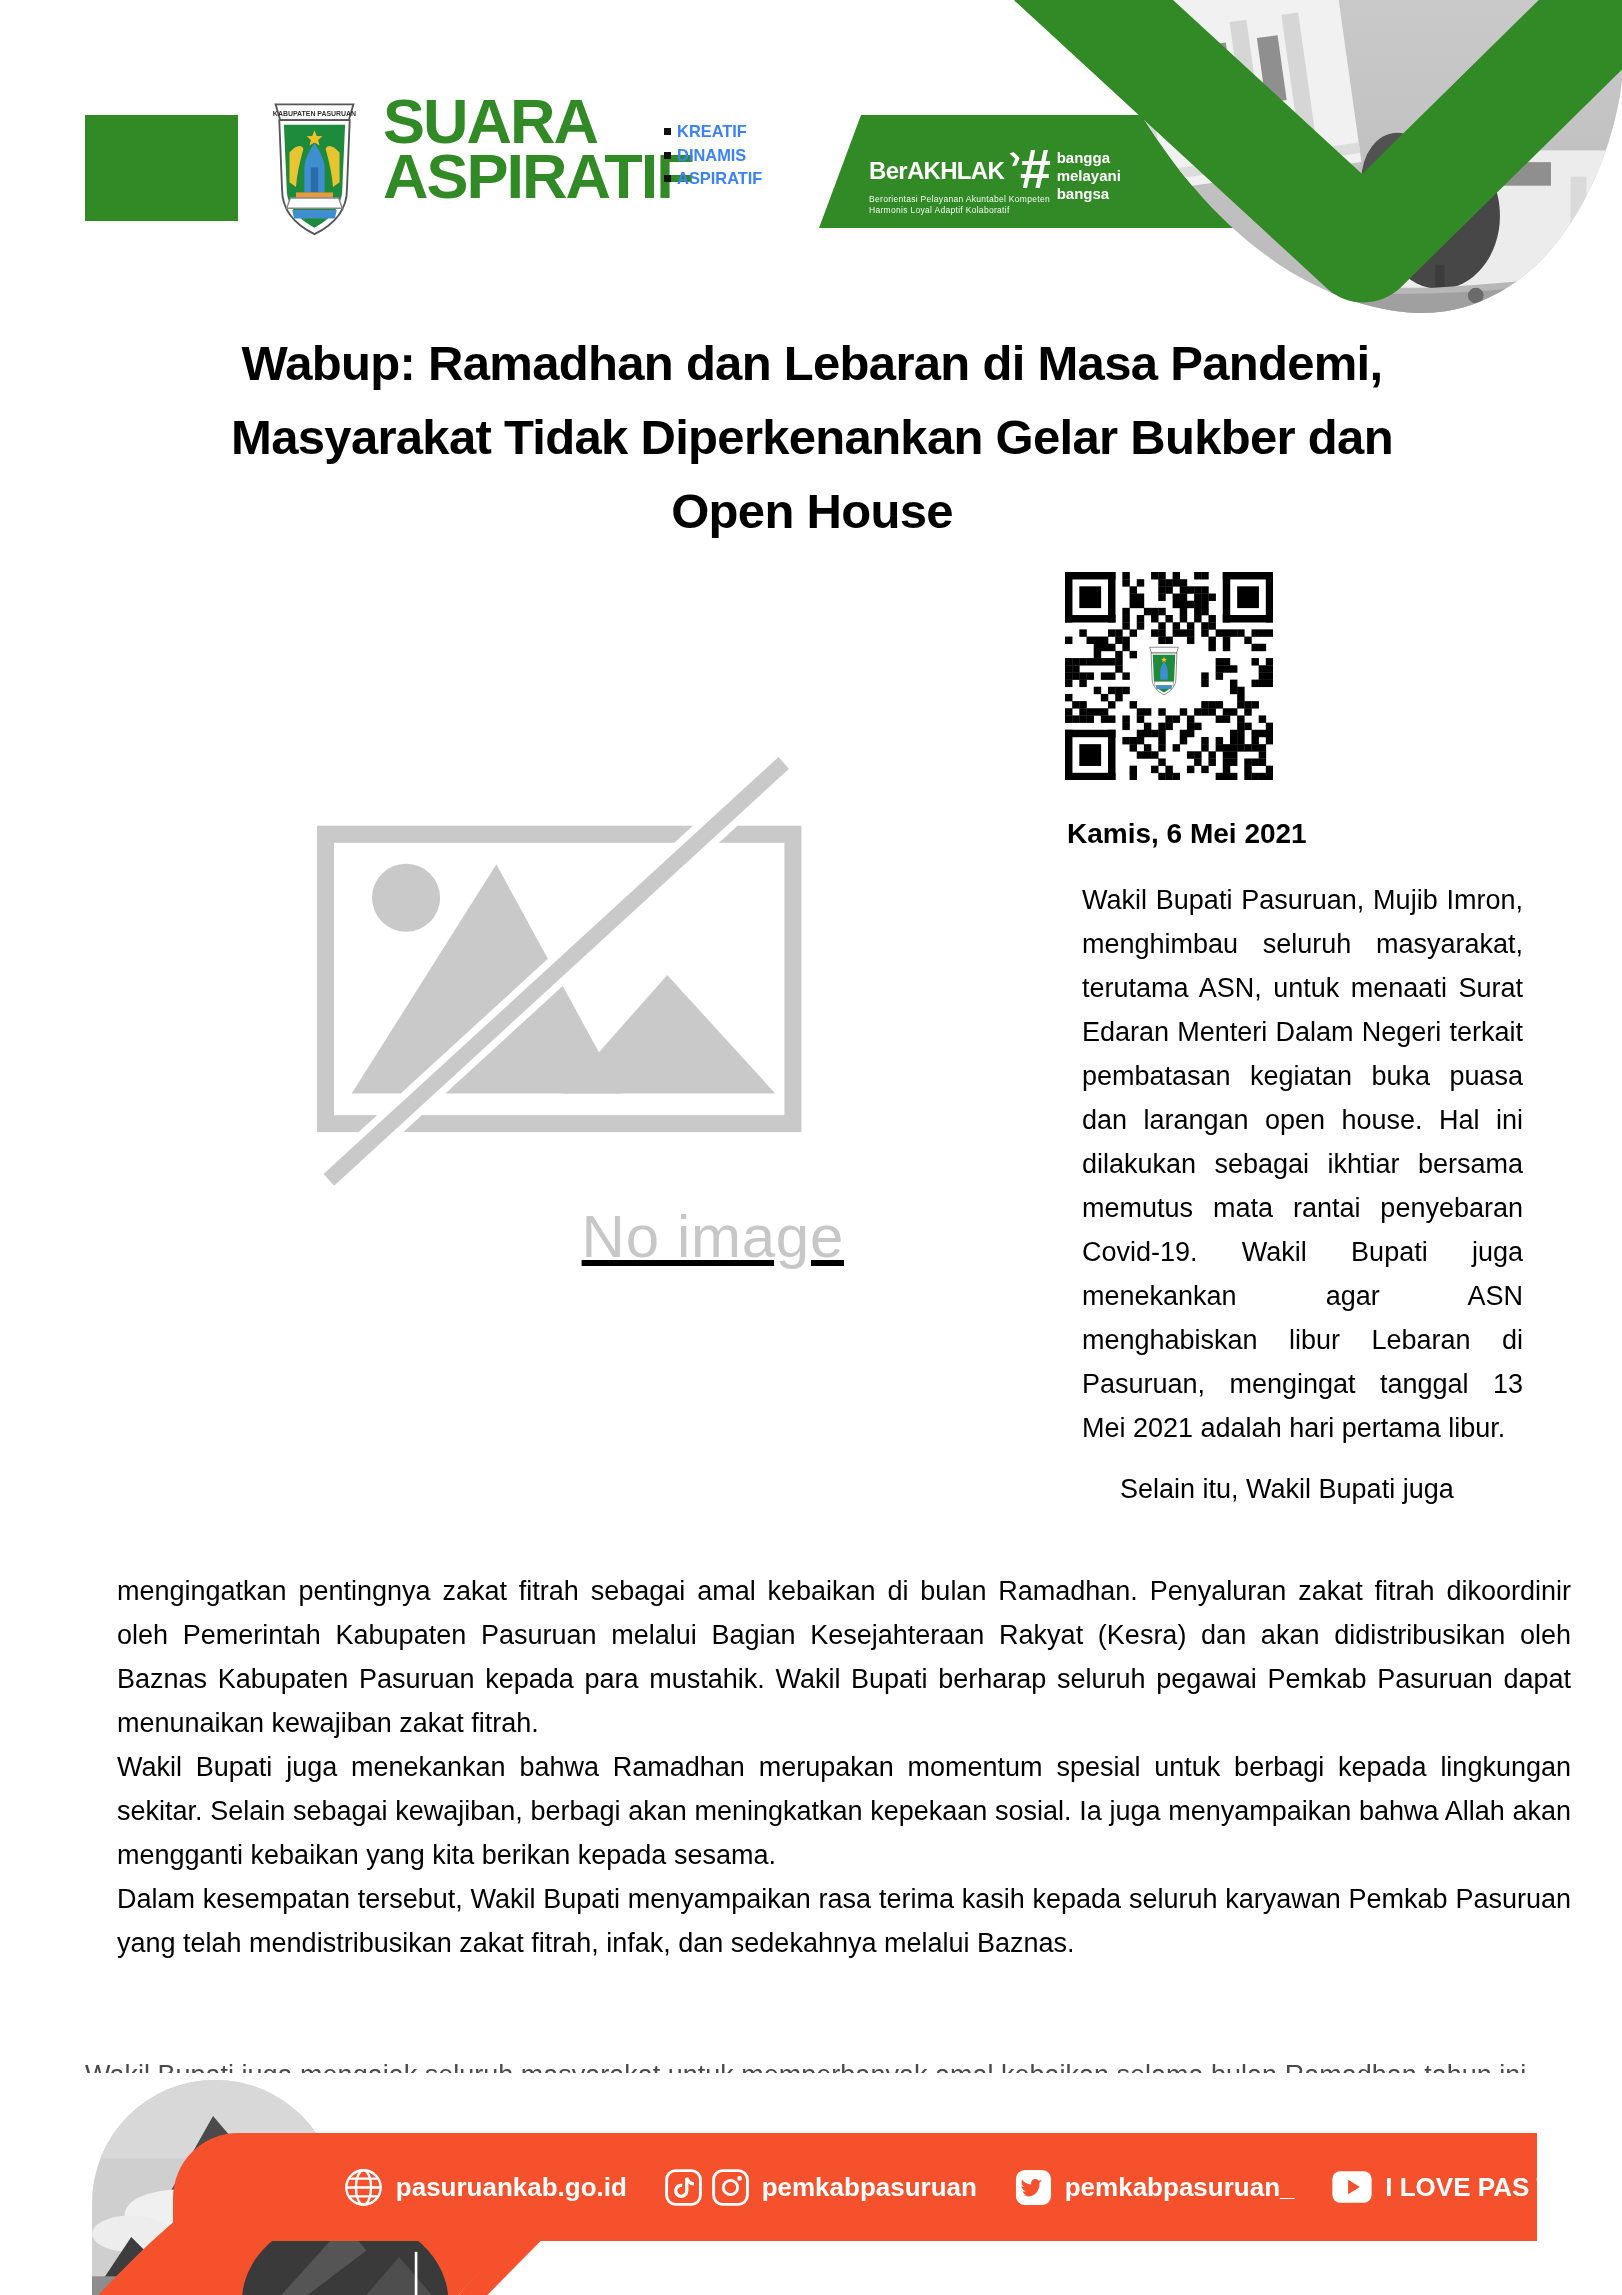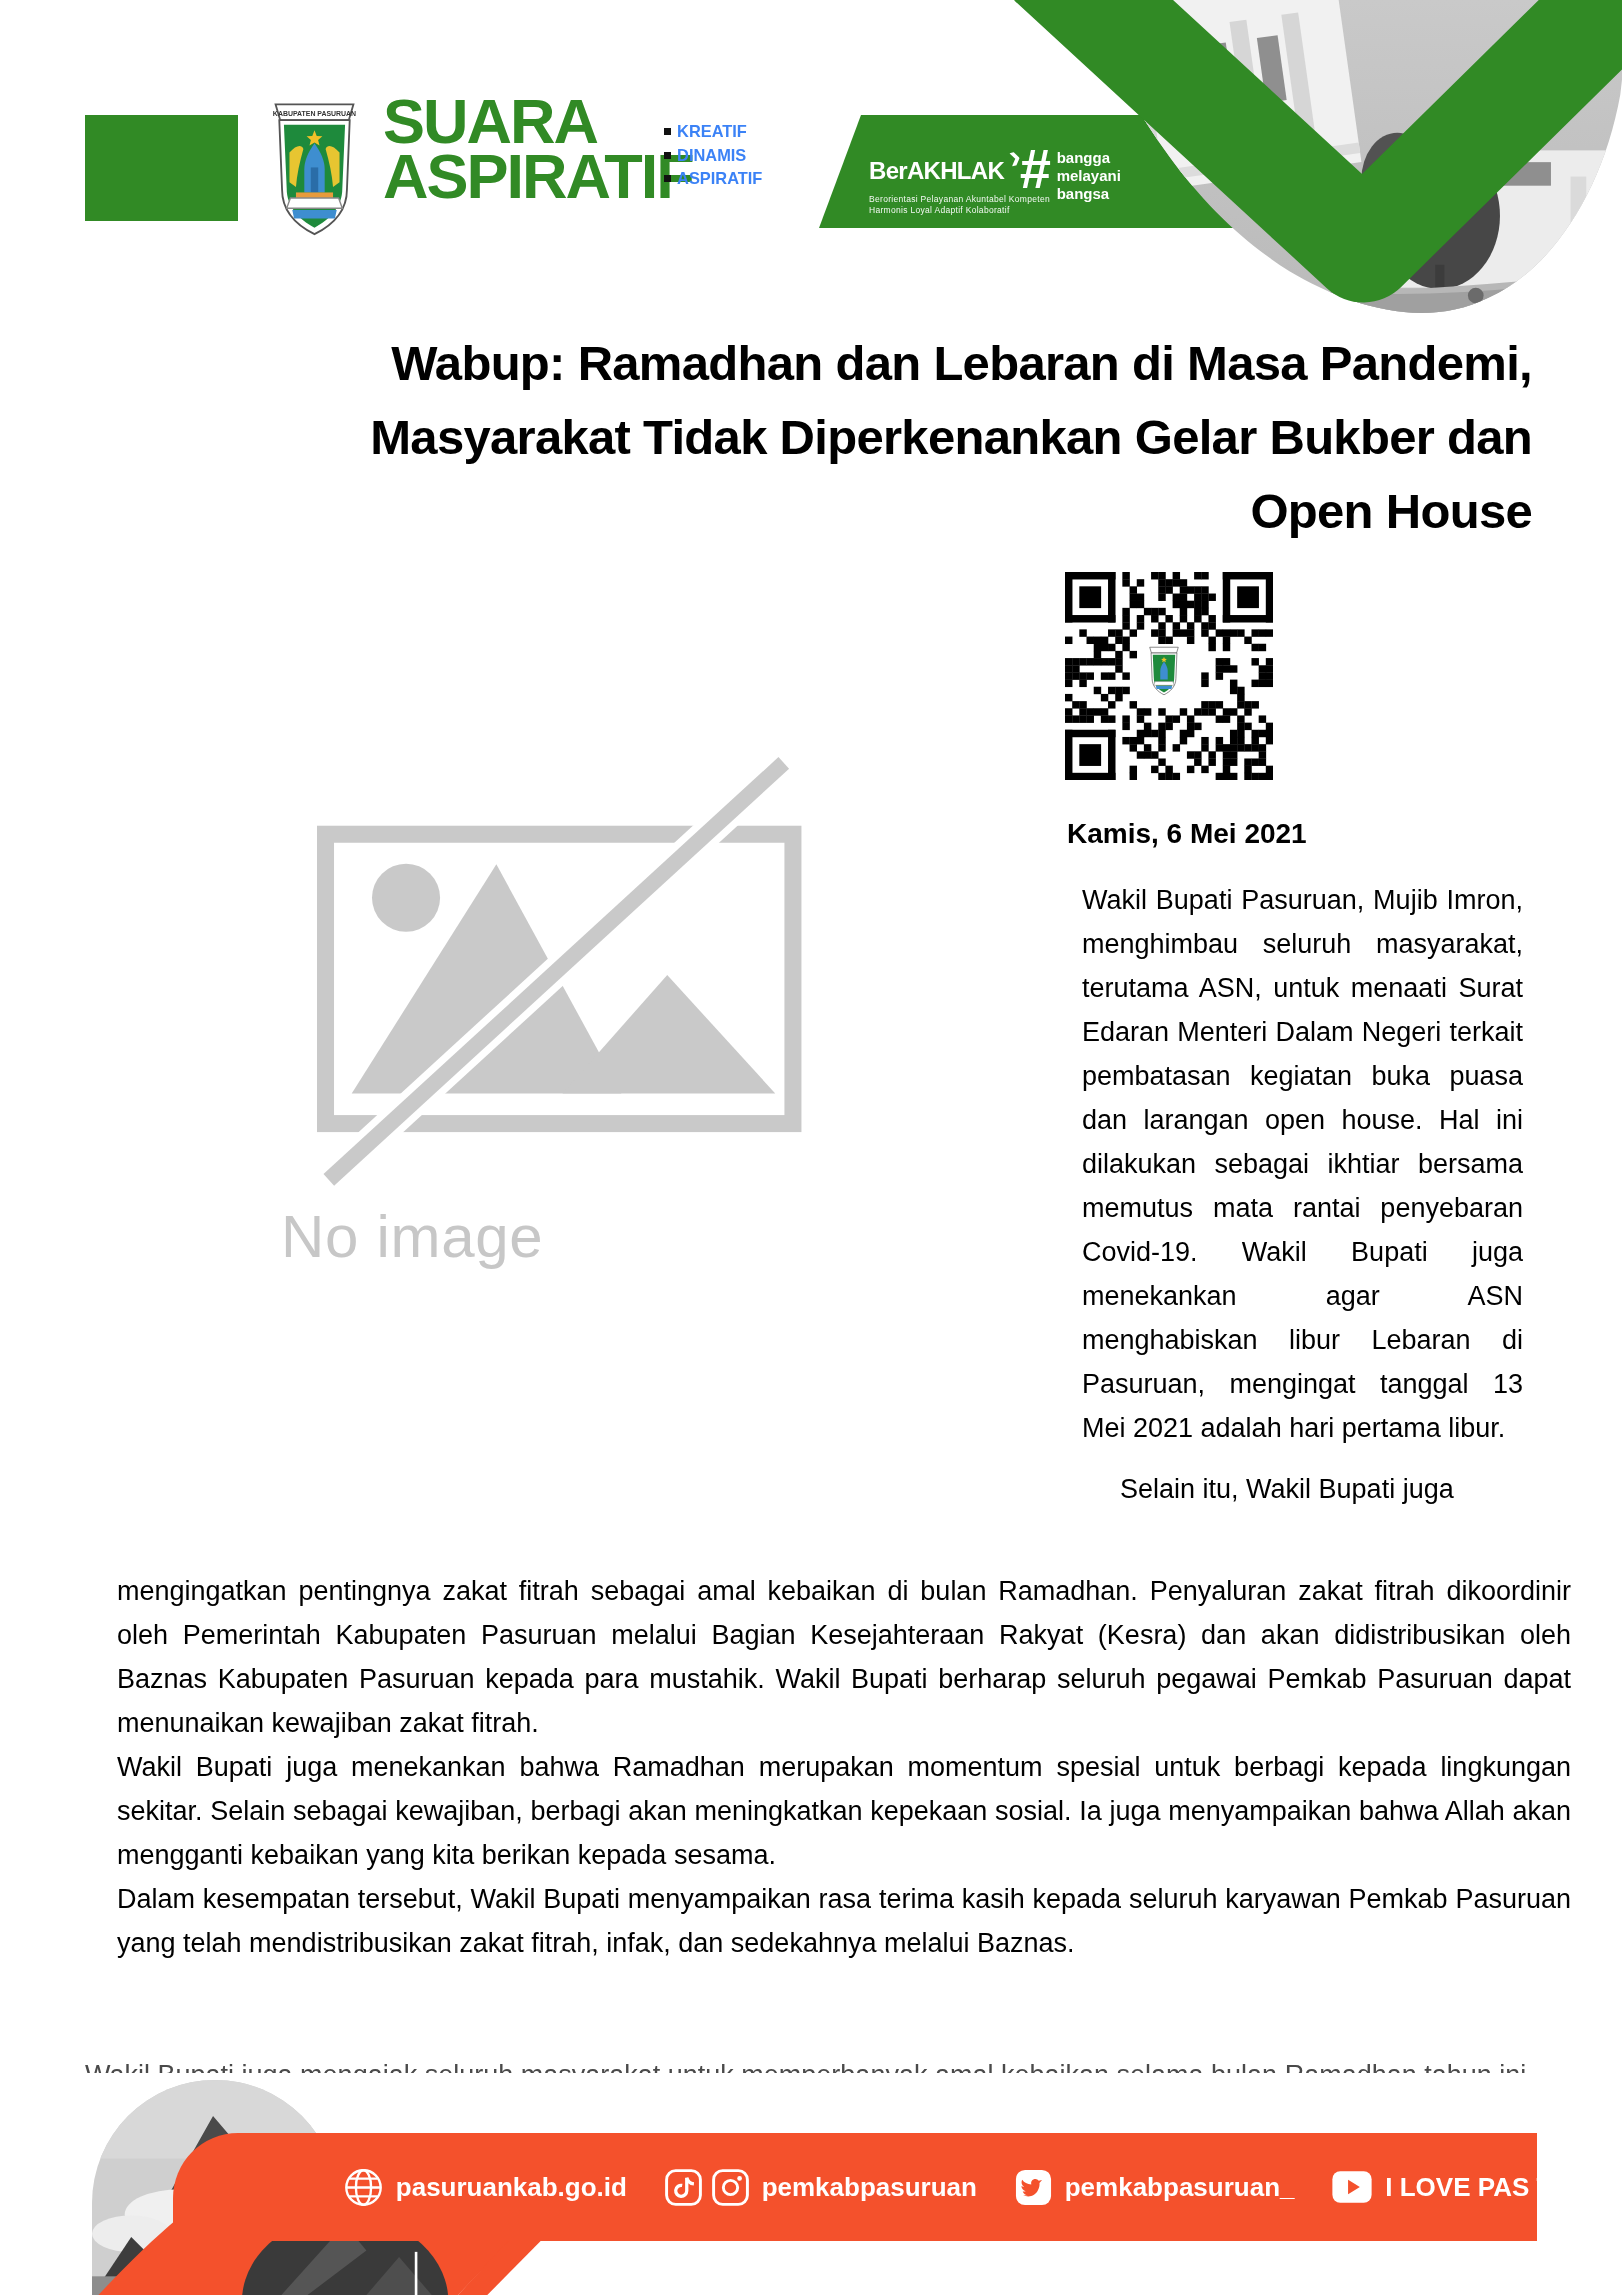--- a/index.html
+++ b/index.html
@@ -20,25 +20,25 @@
   .berakhlak{position:absolute;left:50px;top:42px;}
   .berakhlak .t{font-size:24px;font-weight:800;letter-spacing:-0.7px;position:relative;display:inline-block;}
   .berakhlak .chev{position:absolute;right:-15.7px;top:-19.6px;font-size:34px;font-weight:700;transform:rotate(-12deg);}
   .berakhlak .s{font-size:8.5px;font-weight:400;line-height:10.5px;letter-spacing:0.3px;opacity:.95;margin-top:9px;}
   .campaign{position:absolute;left:200px;top:26px;display:flex;}
   .campaign .hash{font-size:56px;font-weight:900;font-style:italic;line-height:56px;margin-right:6.5px;}
   .campaign .lines{font-size:15px;font-weight:800;line-height:18.3px;margin-top:7.9px;}
   .hero{left:982px;top:0;width:641px;height:340px;}
 
   
-  .title{left:92px;top:326px;width:1440px;text-align:right;font-size:49px;line-height:74px;
+  .title{left:92px;top:326px;width:1440px;text-align:center;font-size:49px;line-height:74px;
          font-weight:700;color:#000;letter-spacing:-0.7px;}
 
   
-  .noimg{left:281px;top:717px;width:563px;text-align:left;}
+  .noimg{left:281px;top:717px;width:563px;text-align:right;text-decoration:underline;}
   .noimg-label{font-size:60px;color:#c7c7c7;margin-top:5.2px;letter-spacing:0.7px;}
   .qr{left:1065px;top:572px;width:208px;height:208px;}
   .qr svg{position:absolute;left:0;top:0;}
   .qr .crest-center{position:absolute;left:50%;top:50%;width:51px;height:63px;transform:translate(-50%,-50%);
         background:#fff;display:flex;align-items:center;justify-content:center;}
   .date{left:1067px;top:818px;font-size:28px;font-weight:700;color:#000;}
   .lead{left:1065px;top:861px;width:475px;font-size:27px;line-height:44px;color:#000;}
   .lead p{margin:17px;text-align:justify;}
   .lead p.cont{text-align:left;text-indent:38px;}
   .bodytext{left:75px;top:1569px;width:1454px;font-size:27px;line-height:44px;color:#000;margin-left:42px;}

